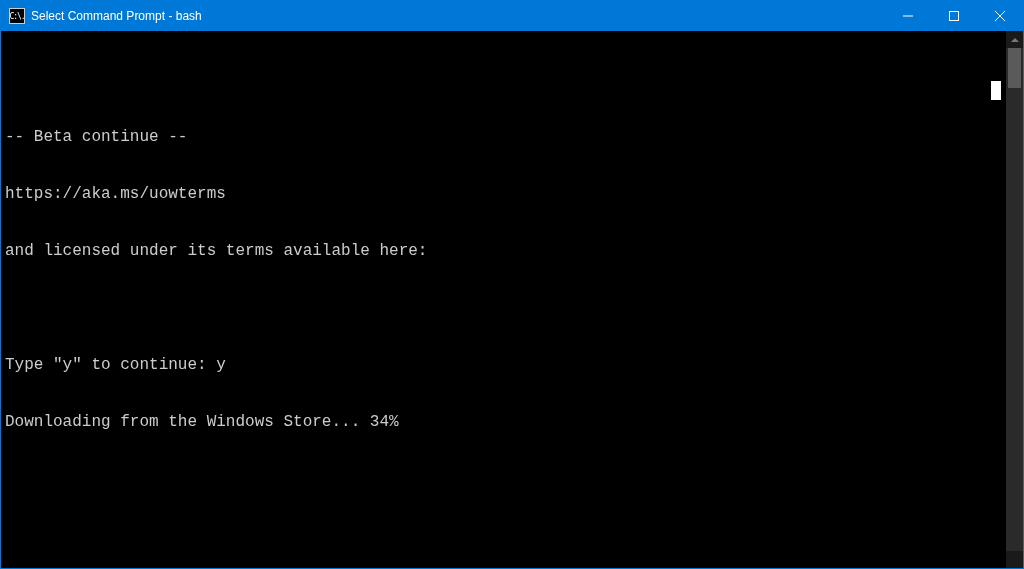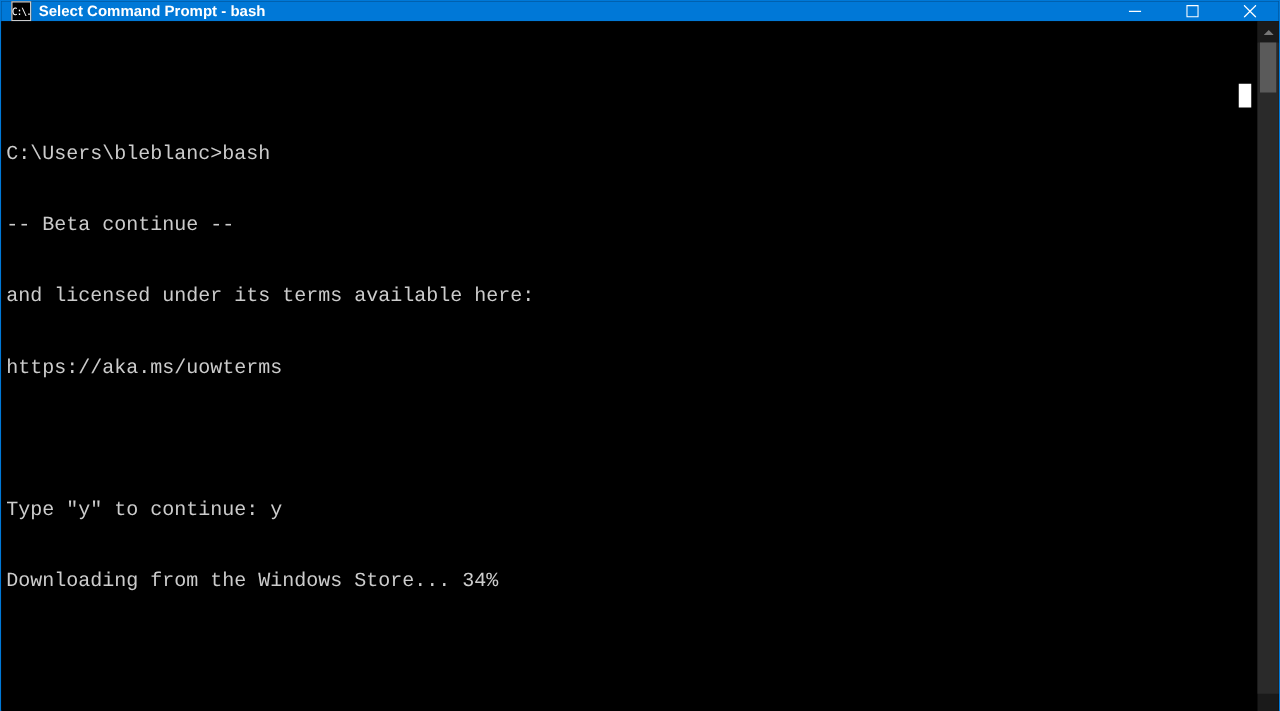--- a/index.html
+++ b/index.html
@@ -41,21 +41,21 @@
       display: flex;
       align-items: center;
       justify-content: center;
       font-family: monospace;
       font-size: 8px;
       color: #fff;
       letter-spacing: -1px;
     }
     .titlebar-title {
       flex: 1;
-      font-weight: 700;
+      font-weight: 400;
     }
     .titlebar-controls {
       display: flex;
       height: 100%;
     }
     .titlebar-btn {
       width: 46px;
       height: 100%;
       display: flex;
       align-items: center;
@@ -161,24 +161,23 @@
         <svg viewBox="0 0 10 10">
             <line x1="0" y1="0" x2="10" y2="10"></line>
             <line x1="10" y1="0" x2="0" y2="10"></line>
           </svg>
       </div>
     </div>
   </div>
   <div class="client-area">
     <div class="terminal">
       <span class="terminal-line"></span>
-      <span class="terminal-line">C:\Users\bleblanc&gt;bash</span>
       <span class="terminal-line">-- Beta continue --</span>
+      <span class="terminal-line">https://aka.ms/uowterms</span>
       <span class="terminal-line">and licensed under its terms available here:</span>
-      <span class="terminal-line">https://aka.ms/uowterms</span>
       <span class="terminal-line"></span>
       <span class="terminal-line">Type "y" to continue: y</span>
       <span class="terminal-line">Downloading from the Windows Store... 34%</span>
       
       
       
     </div>
     <div class="selection-cursor"></div>
     <div class="scrollbar">
       <div class="scrollbar-arrow up">

